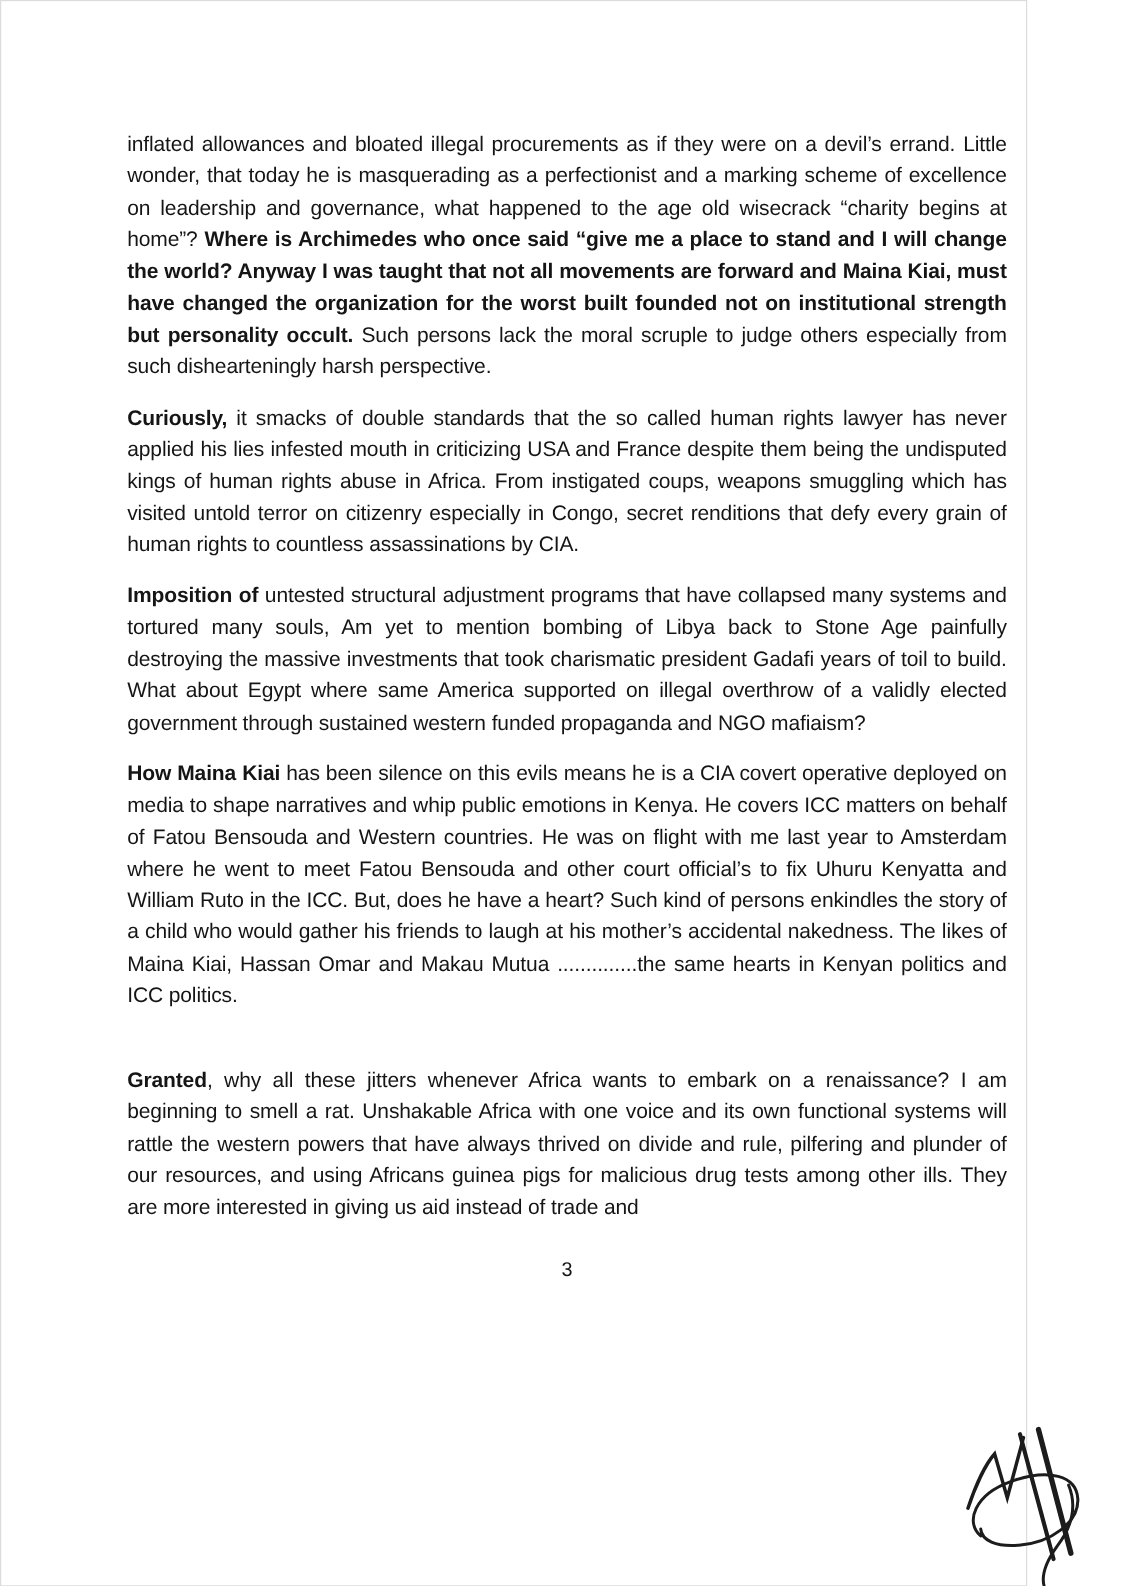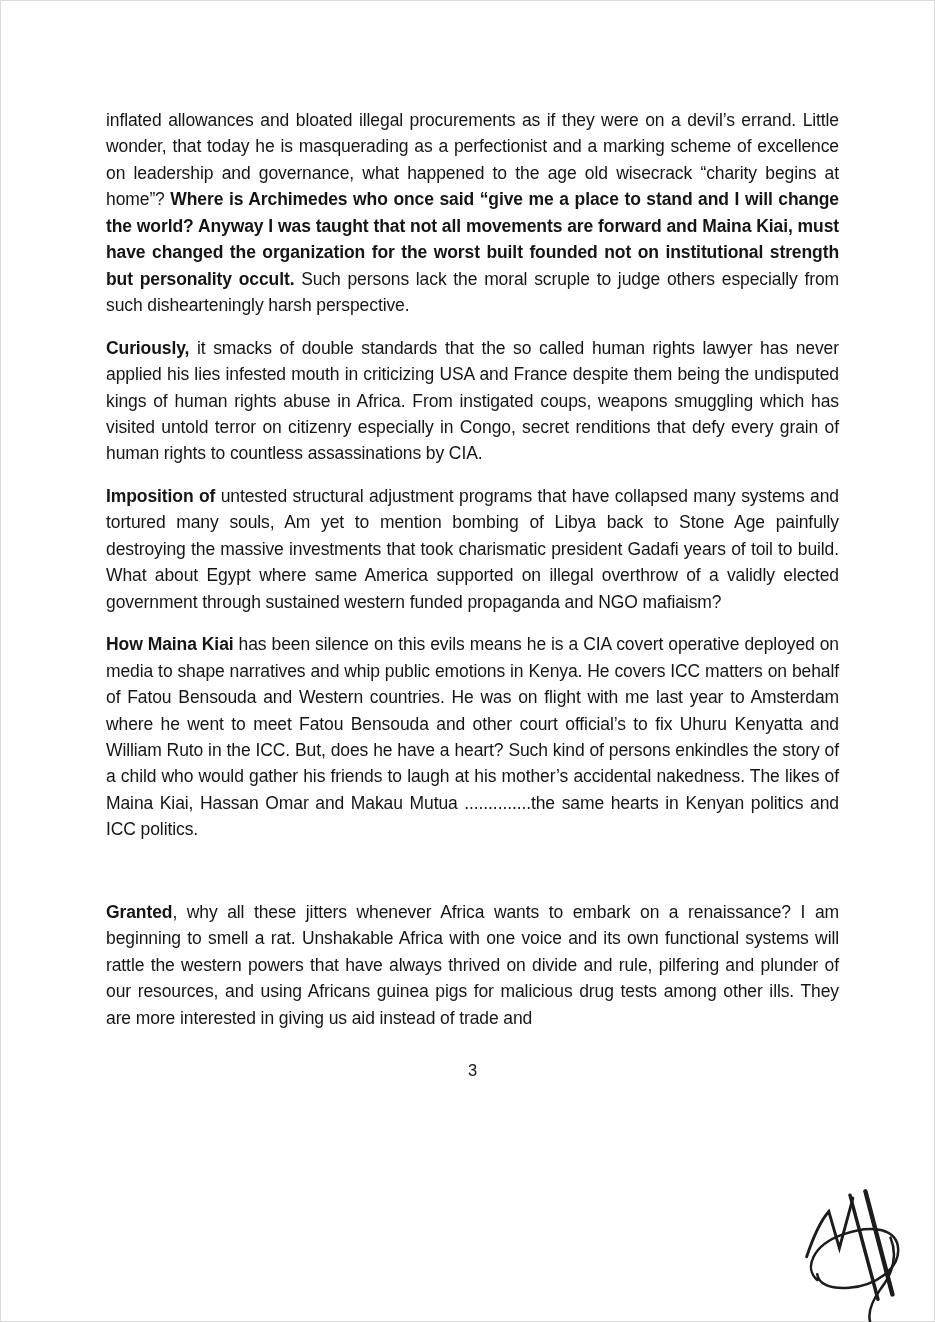--- a/index.html
+++ b/index.html
@@ -1,30 +1,30 @@
 <!DOCTYPE html>
 <html><head>
 <meta charset="utf-8">
 <style>
   html,body{margin:0;padding:0;}
   body{
     width:935px;height:1322px;background:#ffffff;position:relative;
     font-family:"Liberation Sans", sans-serif;overflow:hidden;
   }
   .page{
-    position:absolute;left:0;top:0;width:935px;height:1322px;
+    position:absolute;left:0;top:0;width:856px;height:1322px;
     box-sizing:border-box;border:1px solid #dcdcdc;background:#ffffff;
   }
   .content{
     position:absolute;left:105px;top:106px;width:733px;
     color:#151515;font-size:17.5px;line-height:26.45px;
     text-align:justify;letter-spacing:-0.1px;
   }
   .para{margin:0 0 16px 0;}
-  .para.gap-top{margin-top:56px;}
+  .para.gap-top{margin-top:44px;}
   .b{font-weight:700;}
   .page-number{
     text-align:center;margin-top:26px;font-size:16.5px;color:#151515;
     letter-spacing:0;
   }
   .signature{
     position:absolute;left:796px;top:1178px;width:106px;height:146px;
   }
 </style>
 </head>

